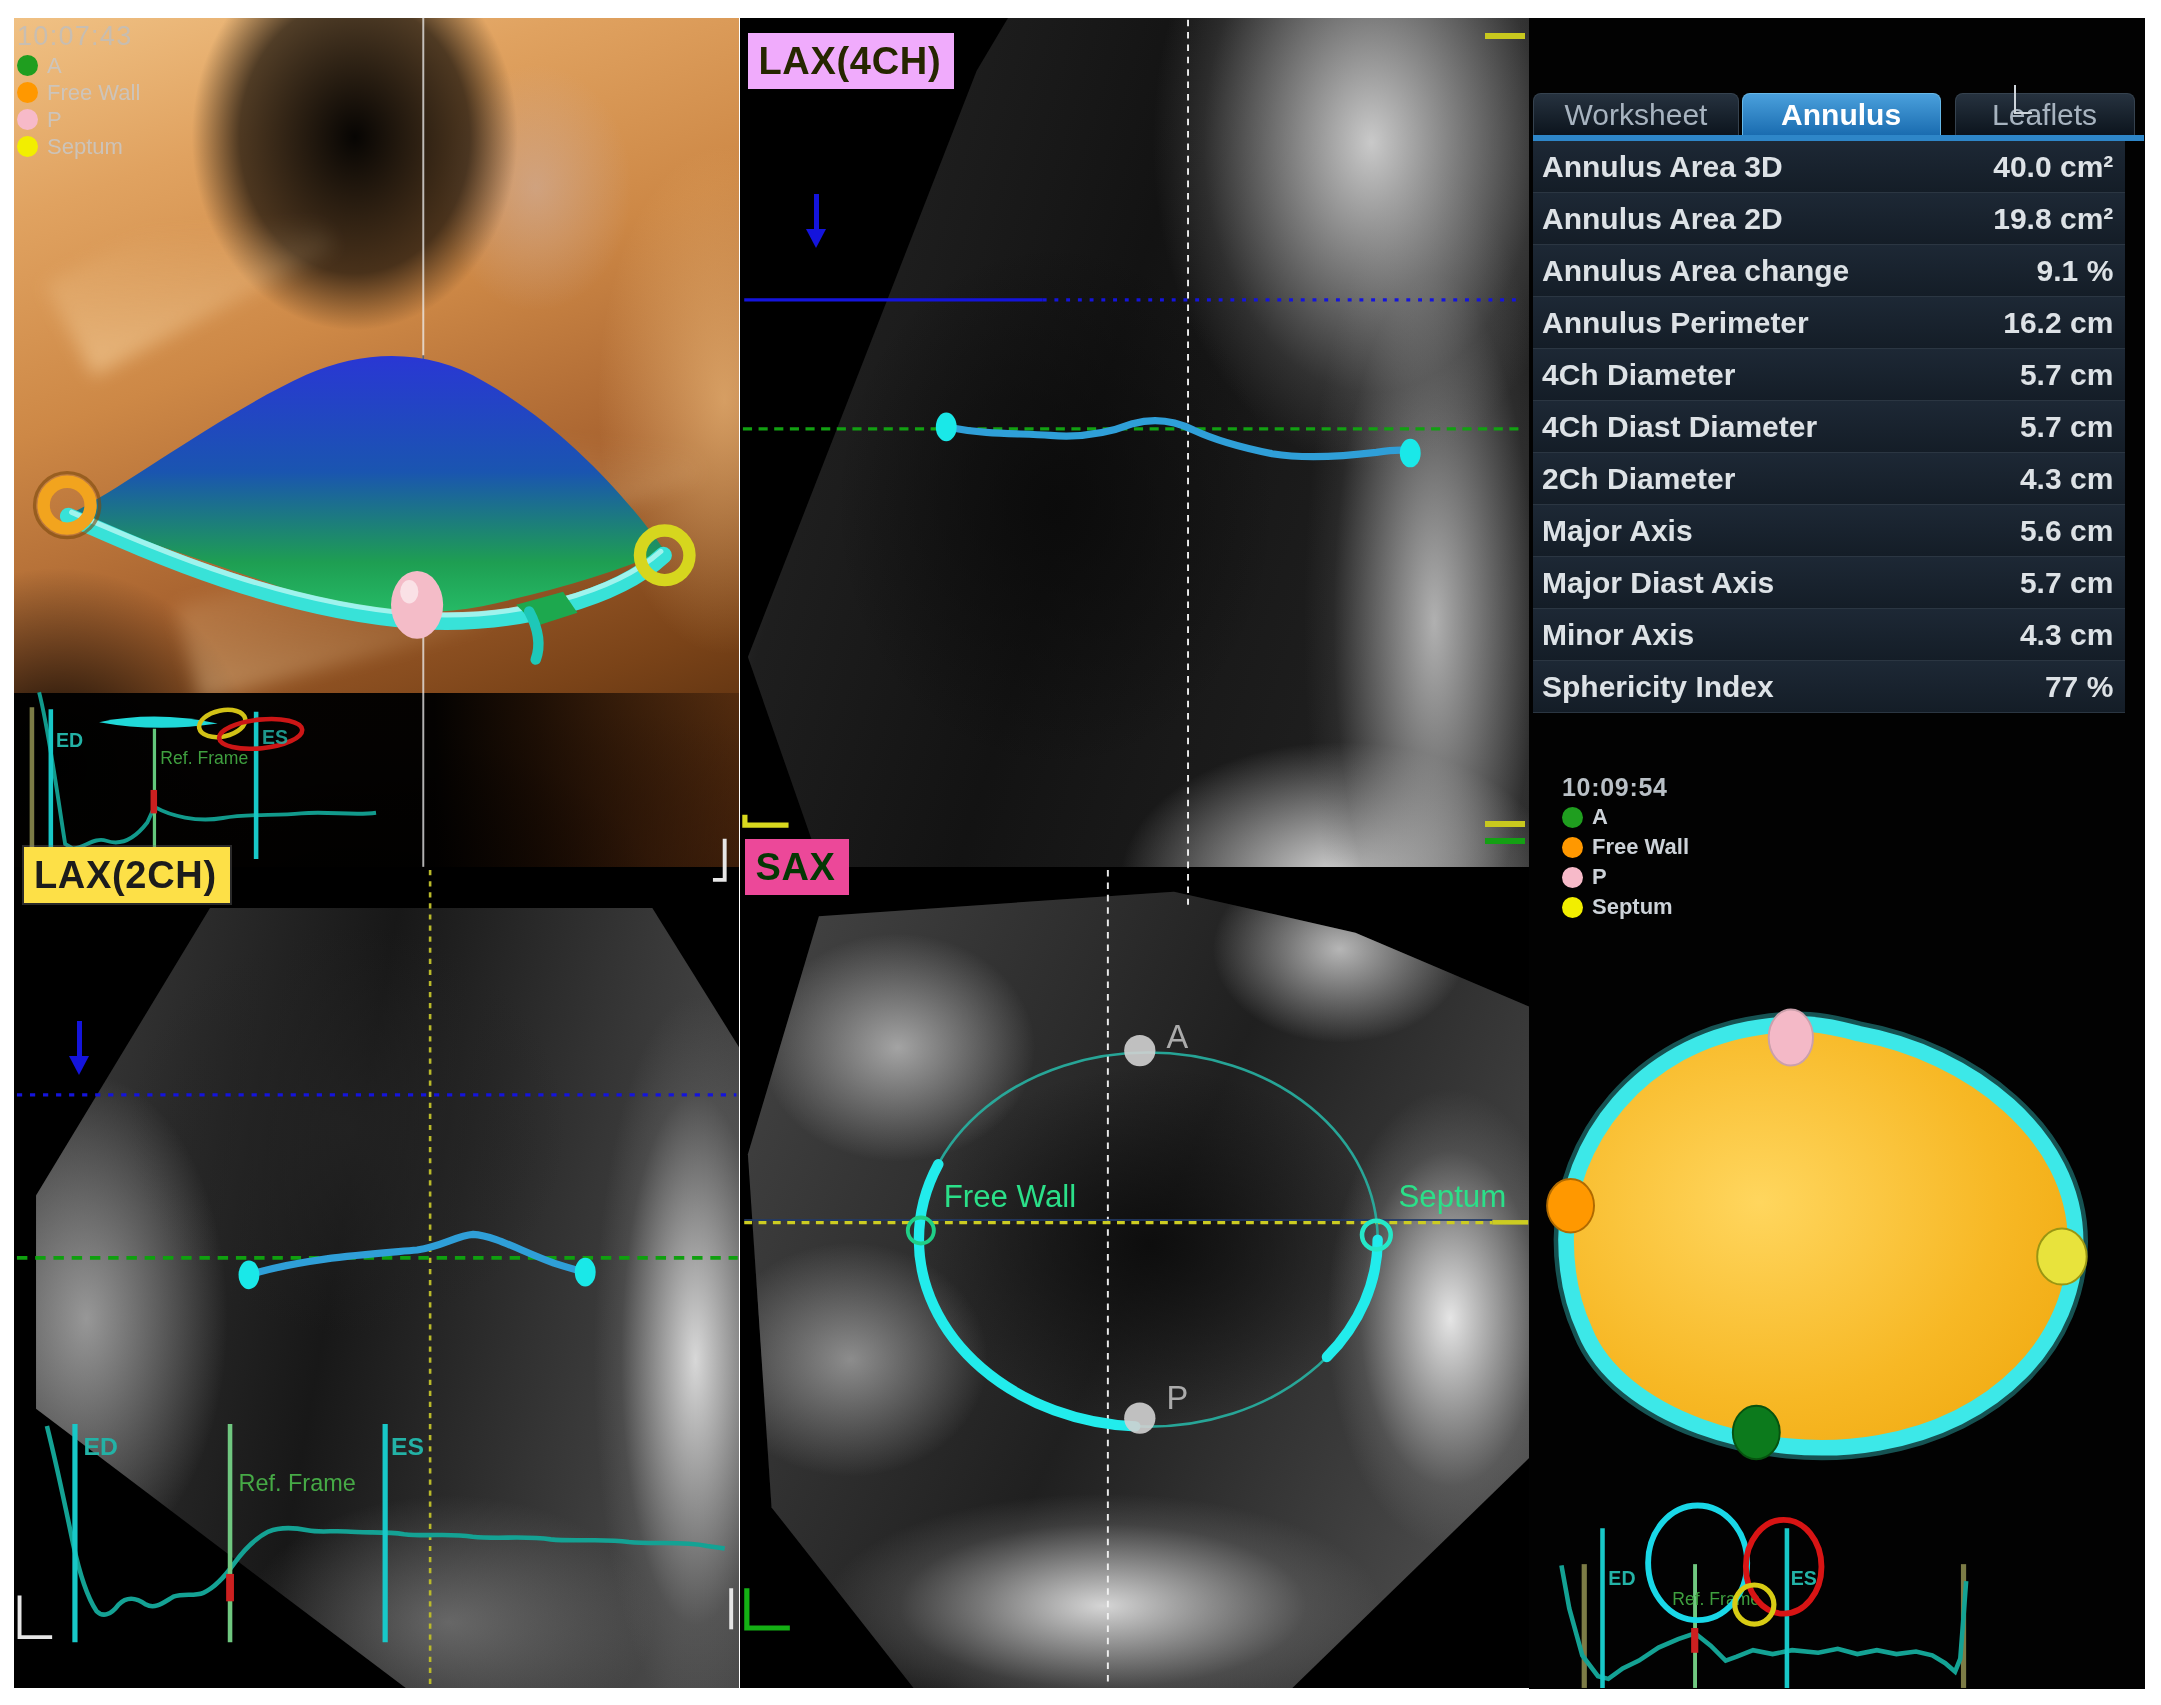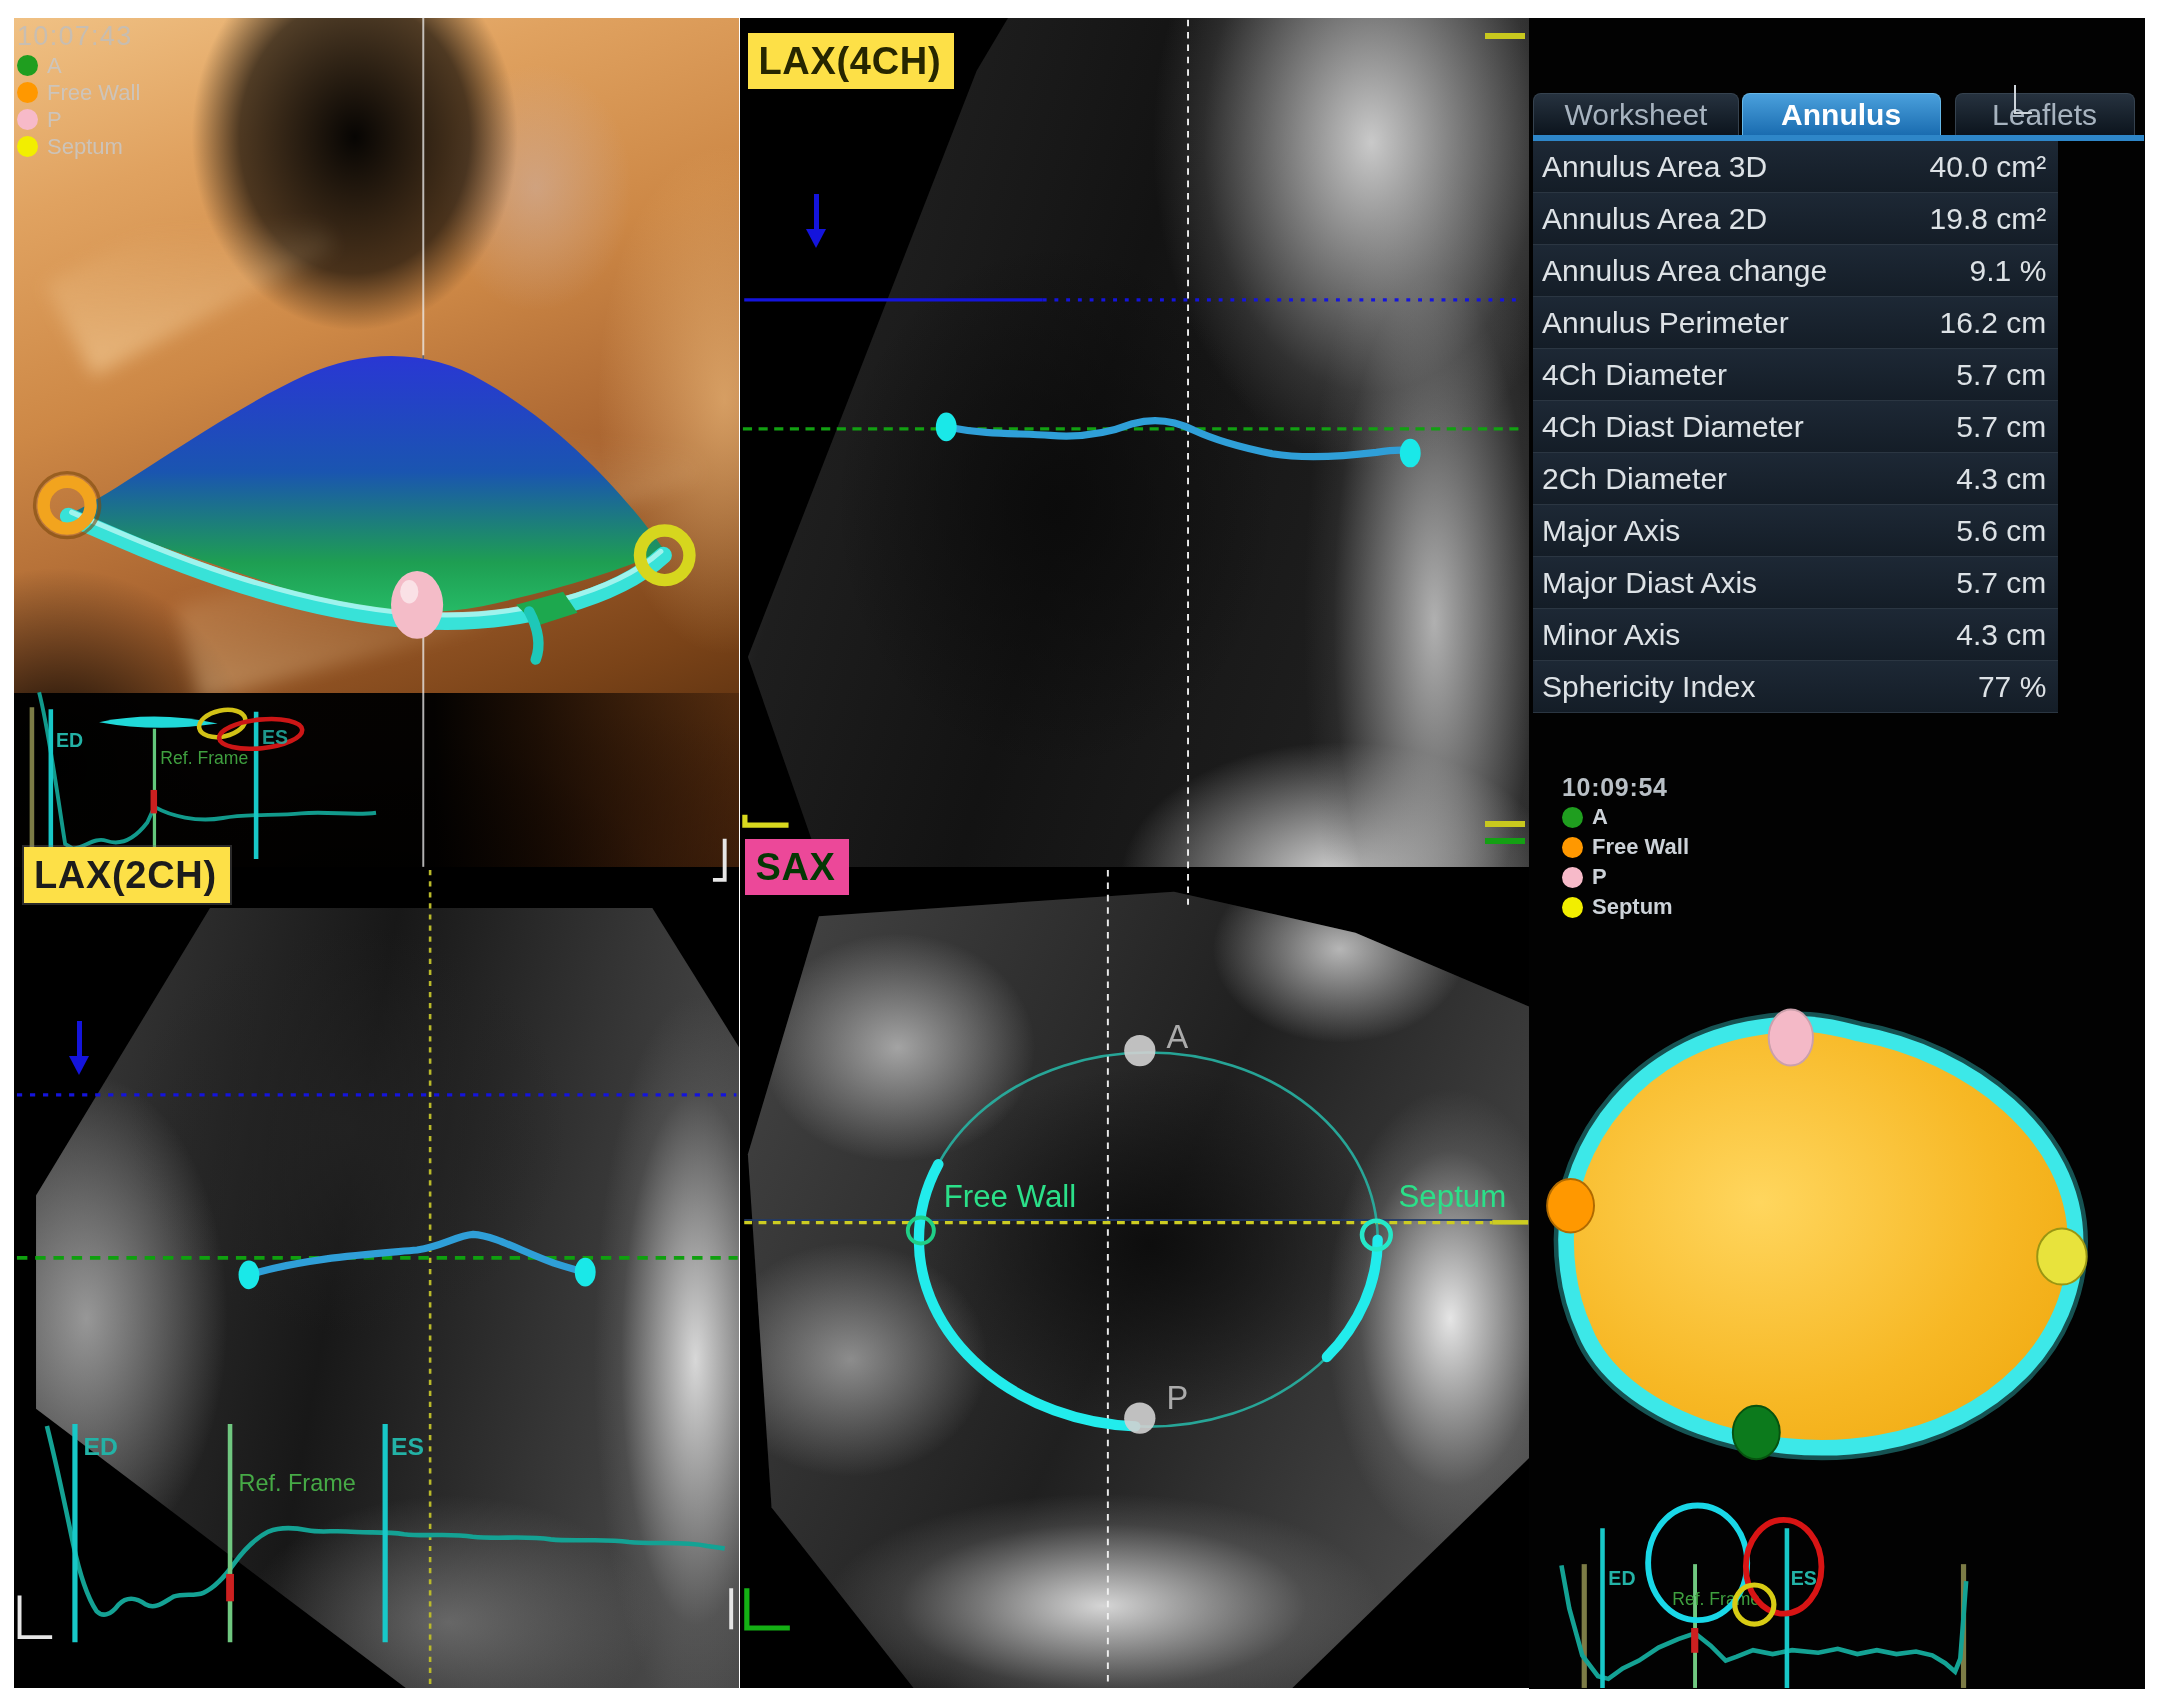--- a/index.html
+++ b/index.html
@@ -52,21 +52,21 @@
       radial-gradient(ellipse 293px 222px at 52% 46%, rgba(12,12,12,0.92), transparent 80%),
       radial-gradient(ellipse 183px 156px at 14% 60%, rgba(190,190,190,0.65), transparent 75%),
       linear-gradient(115deg, rgba(125,125,125,0.5), rgba(42,42,42,0.6) 50%, rgba(155,155,155,0.5)),#101010;}
 
   
   #pright{left:1529px;top:17.6px;width:616px;height:1671px;background:#020202;}
 
   
   .viewlabel{position:absolute;z-index:12;font-weight:bold;font-size:38px;line-height:1;
     padding:8.5px 13px 9.8px 10.4px;letter-spacing:0.7px;}
-  #lbl-4ch{left:748px;top:33px;background:#fde047;color:#262600;}
+  #lbl-4ch{left:748px;top:33px;background:#f0abfc;color:#262600;}
   #lbl-2ch{left:23.5px;top:847px;background:#fde047;color:#1c1c1c;box-shadow:0 0 0 2px rgba(120,120,120,.35);}
   #lbl-sax{left:745px;top:839px;background:#ec4899;color:#043704;}
 
   
   .legend{position:absolute;z-index:12;}
   .legend .time{font-size:27px;letter-spacing:1.3px;}
   .legend-item{display:flex;align-items:center;height:27px;}
   .dot{width:21px;height:21px;border-radius:50%;display:inline-block;flex:0 0 auto;}
   .legend-item .ltxt{margin-left:9px;font-size:22px;}
   #legend3d{left:17px;top:21px;color:rgba(200,200,200,0.85);}
@@ -77,21 +77,21 @@
   .c-a{background:#1f9e1f;}.c-fw{background:#ff9800;}.c-p{background:#f7bac9;}.c-sep{background:#f2ee00;}
 
   
   #tabs{left:1533px;top:93px;width:611px;height:42px;display:flex;z-index:12;}
   .tab{height:42px;border-radius:7.8px 7.8px 0 0;display:flex;align-items:center;justify-content:center;
     font-size:30px;color:#a7b3bf;background:linear-gradient(#26323f,#0c141d);border:1.3px solid #35424f;border-bottom:none;
     box-sizing:border-box;}
   .tab.active{background:linear-gradient(#4aa0dc,#1a6cb0);color:#ffffff;font-weight:bold;border-color:#66b8e8;}
   #tab-worksheet{width:206px;}#tab-annulus{width:199px;margin-left:2.6px;}#tab-leaflets{width:180px;margin-left:14px;}
   #tab-underline{left:1533px;top:135px;width:611px;height:5.9px;background:#2e86c8;z-index:12;}
-  #mtable{left:1533px;top:141px;width:525px;z-index:12;}
+  #mtable{left:1533px;top:141px;width:592px;z-index:12;font-weight:bold;}
   .trow{height:51px;display:flex;align-items:center;justify-content:space-between;
     background:linear-gradient(#1d2835,#141d27);border-bottom:1.3px solid #2b3642;}
   .trow .mlabel{font-size:30px;color:#dde2e6;padding-left:9px;white-space:nowrap;}
   .trow .mvalue{font-size:30px;color:#dde2e6;padding-right:11.7px;white-space:nowrap;}
 
   
   #lcursor{left:2014px;top:85px;width:15.6px;height:27px;border-left:2.6px solid #cdd4da;border-bottom:2.6px solid #cdd4da;z-index:13;}
 
   
   .barrow{position:absolute;z-index:11;}

